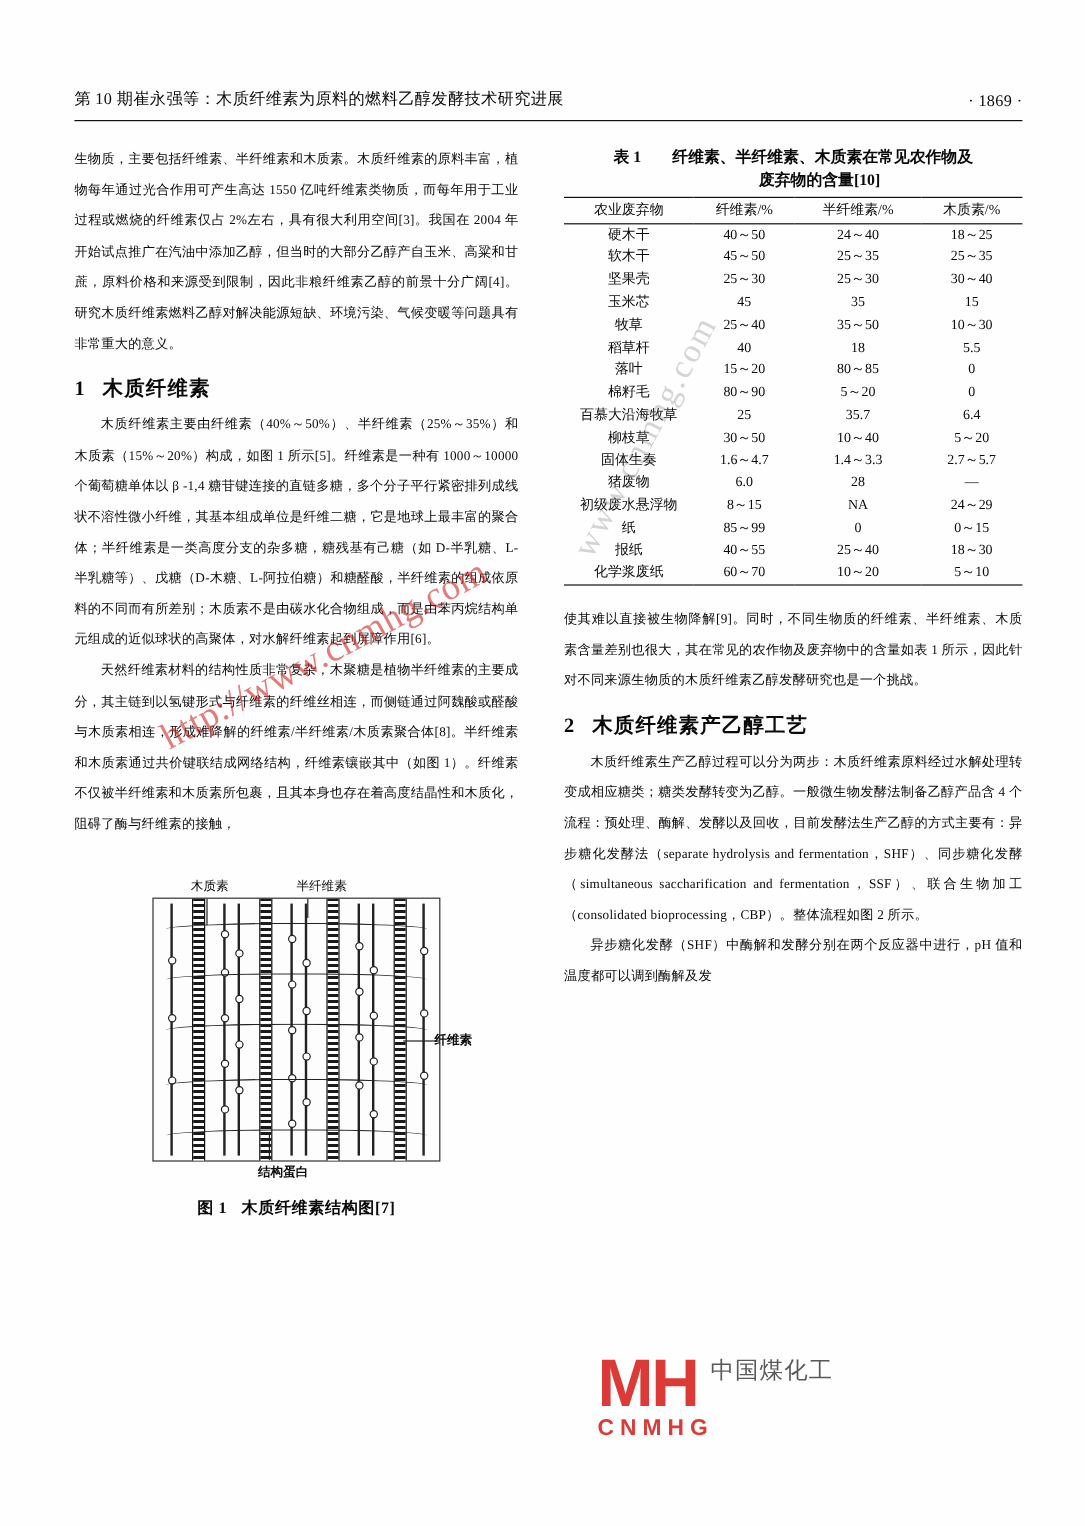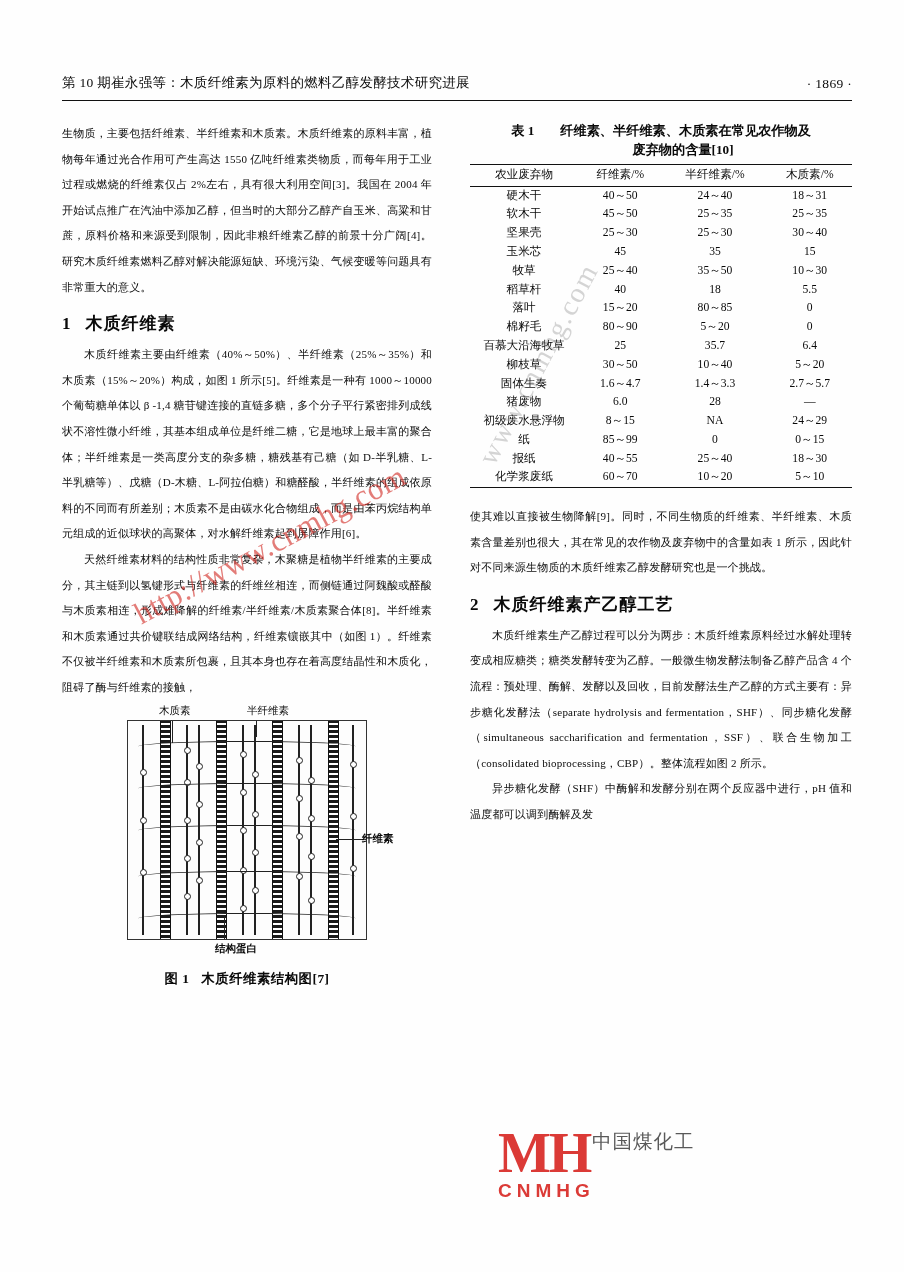--- a/index.html
+++ b/index.html
@@ -111,21 +111,21 @@
     padding: 3px 0 3.5px 0;
   }
   table.data thead th:first-child { width: 108px; }
   table.data tbody tr:last-child td {
     border-bottom: 1.5px solid #111;
   }
   table.data td.name { width: 108px; }
 
   
   .figure-wrap {
-    margin-top: 4px;
+    margin-top: 32px;
     width: 370px;
   }
   .fig-box {
     position: relative;
     width: 238px;
     height: 218px;
     margin: 0 auto;
     border: 1px solid #333;
     background: #fdfdfd;
     overflow: hidden;
@@ -217,21 +217,21 @@
   .wm-logo {
     position: absolute;
     left: 498px;
     top: 1126px;
     pointer-events: none;
   }
   .wm-logo .mark {
     font-size: 56px;
     font-weight: bold;
     color: rgba(214, 31, 26, 0.88);
-    font-family: Liberation Serif, serif;
+    font-family: Liberation Sans, sans-serif;
     letter-spacing: -2px;
     line-height: 54px;
   }
   .wm-logo .sub {
     font-size: 19px;
     font-weight: bold;
     color: rgba(214, 31, 26, 0.88);
     font-family: "Liberation Sans", sans-serif;
     letter-spacing: 5px;
     line-height: 20px;
@@ -368,21 +368,21 @@
           <th>纤维素/%</th>
           <th>半纤维素/%</th>
           <th>木质素/%</th>
         </tr>
       </thead>
       <tbody id="table-body">
           <tr>
             <td class="name">硬木干</td>
             <td>40～50</td>
             <td>24～40</td>
-            <td>18～31</td>
+            <td>18～25</td>
           </tr>
           <tr>
             <td class="name">软木干</td>
             <td>45～50</td>
             <td>25～35</td>
             <td>25～35</td>
           </tr>
           <tr>
             <td class="name">坚果壳</td>
             <td>25～30</td>

